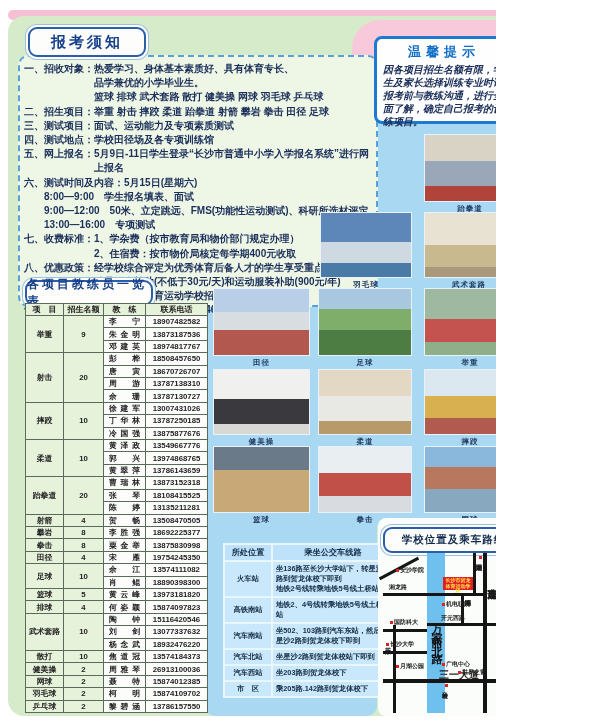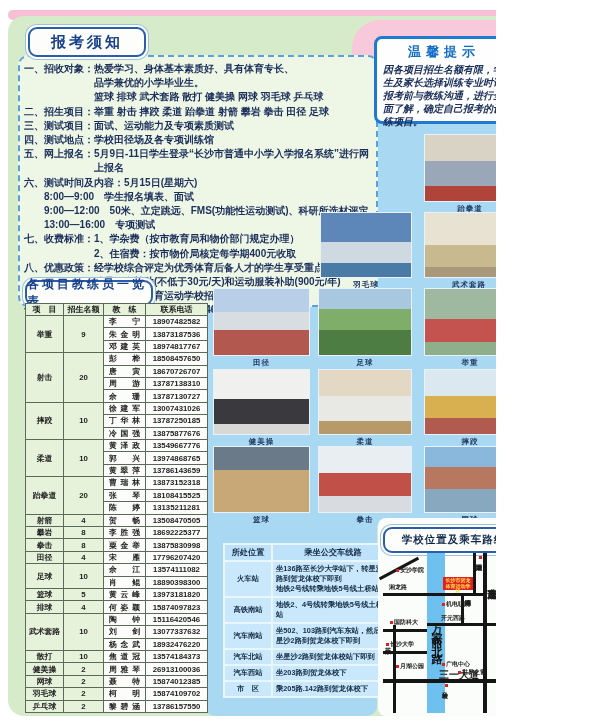--- a/index.html
+++ b/index.html
@@ -224,21 +224,21 @@
         <tr>
           <td class="td-sport" rowspan="1">拳击</td>
           <td class="td-quota" rowspan="1">8</td>
           <td class="td-name">粟金举</td>
           <td class="td-phone">13875830998</td>
         </tr>
         <tr>
           <td class="td-sport" rowspan="1">田径</td>
           <td class="td-quota" rowspan="1">4</td>
           <td class="td-name">宋雁</td>
-          <td class="td-phone">17796207420</td>
+          <td class="td-phone">19754245350</td>
         </tr>
         <tr>
           <td class="td-sport" rowspan="2">足球</td>
           <td class="td-quota" rowspan="2">10</td>
           <td class="td-name">余江</td>
           <td class="td-phone">13574111082</td>
         </tr>
         <tr>
           <td class="td-name">肖鲲</td>
           <td class="td-phone">18890398300</td>

